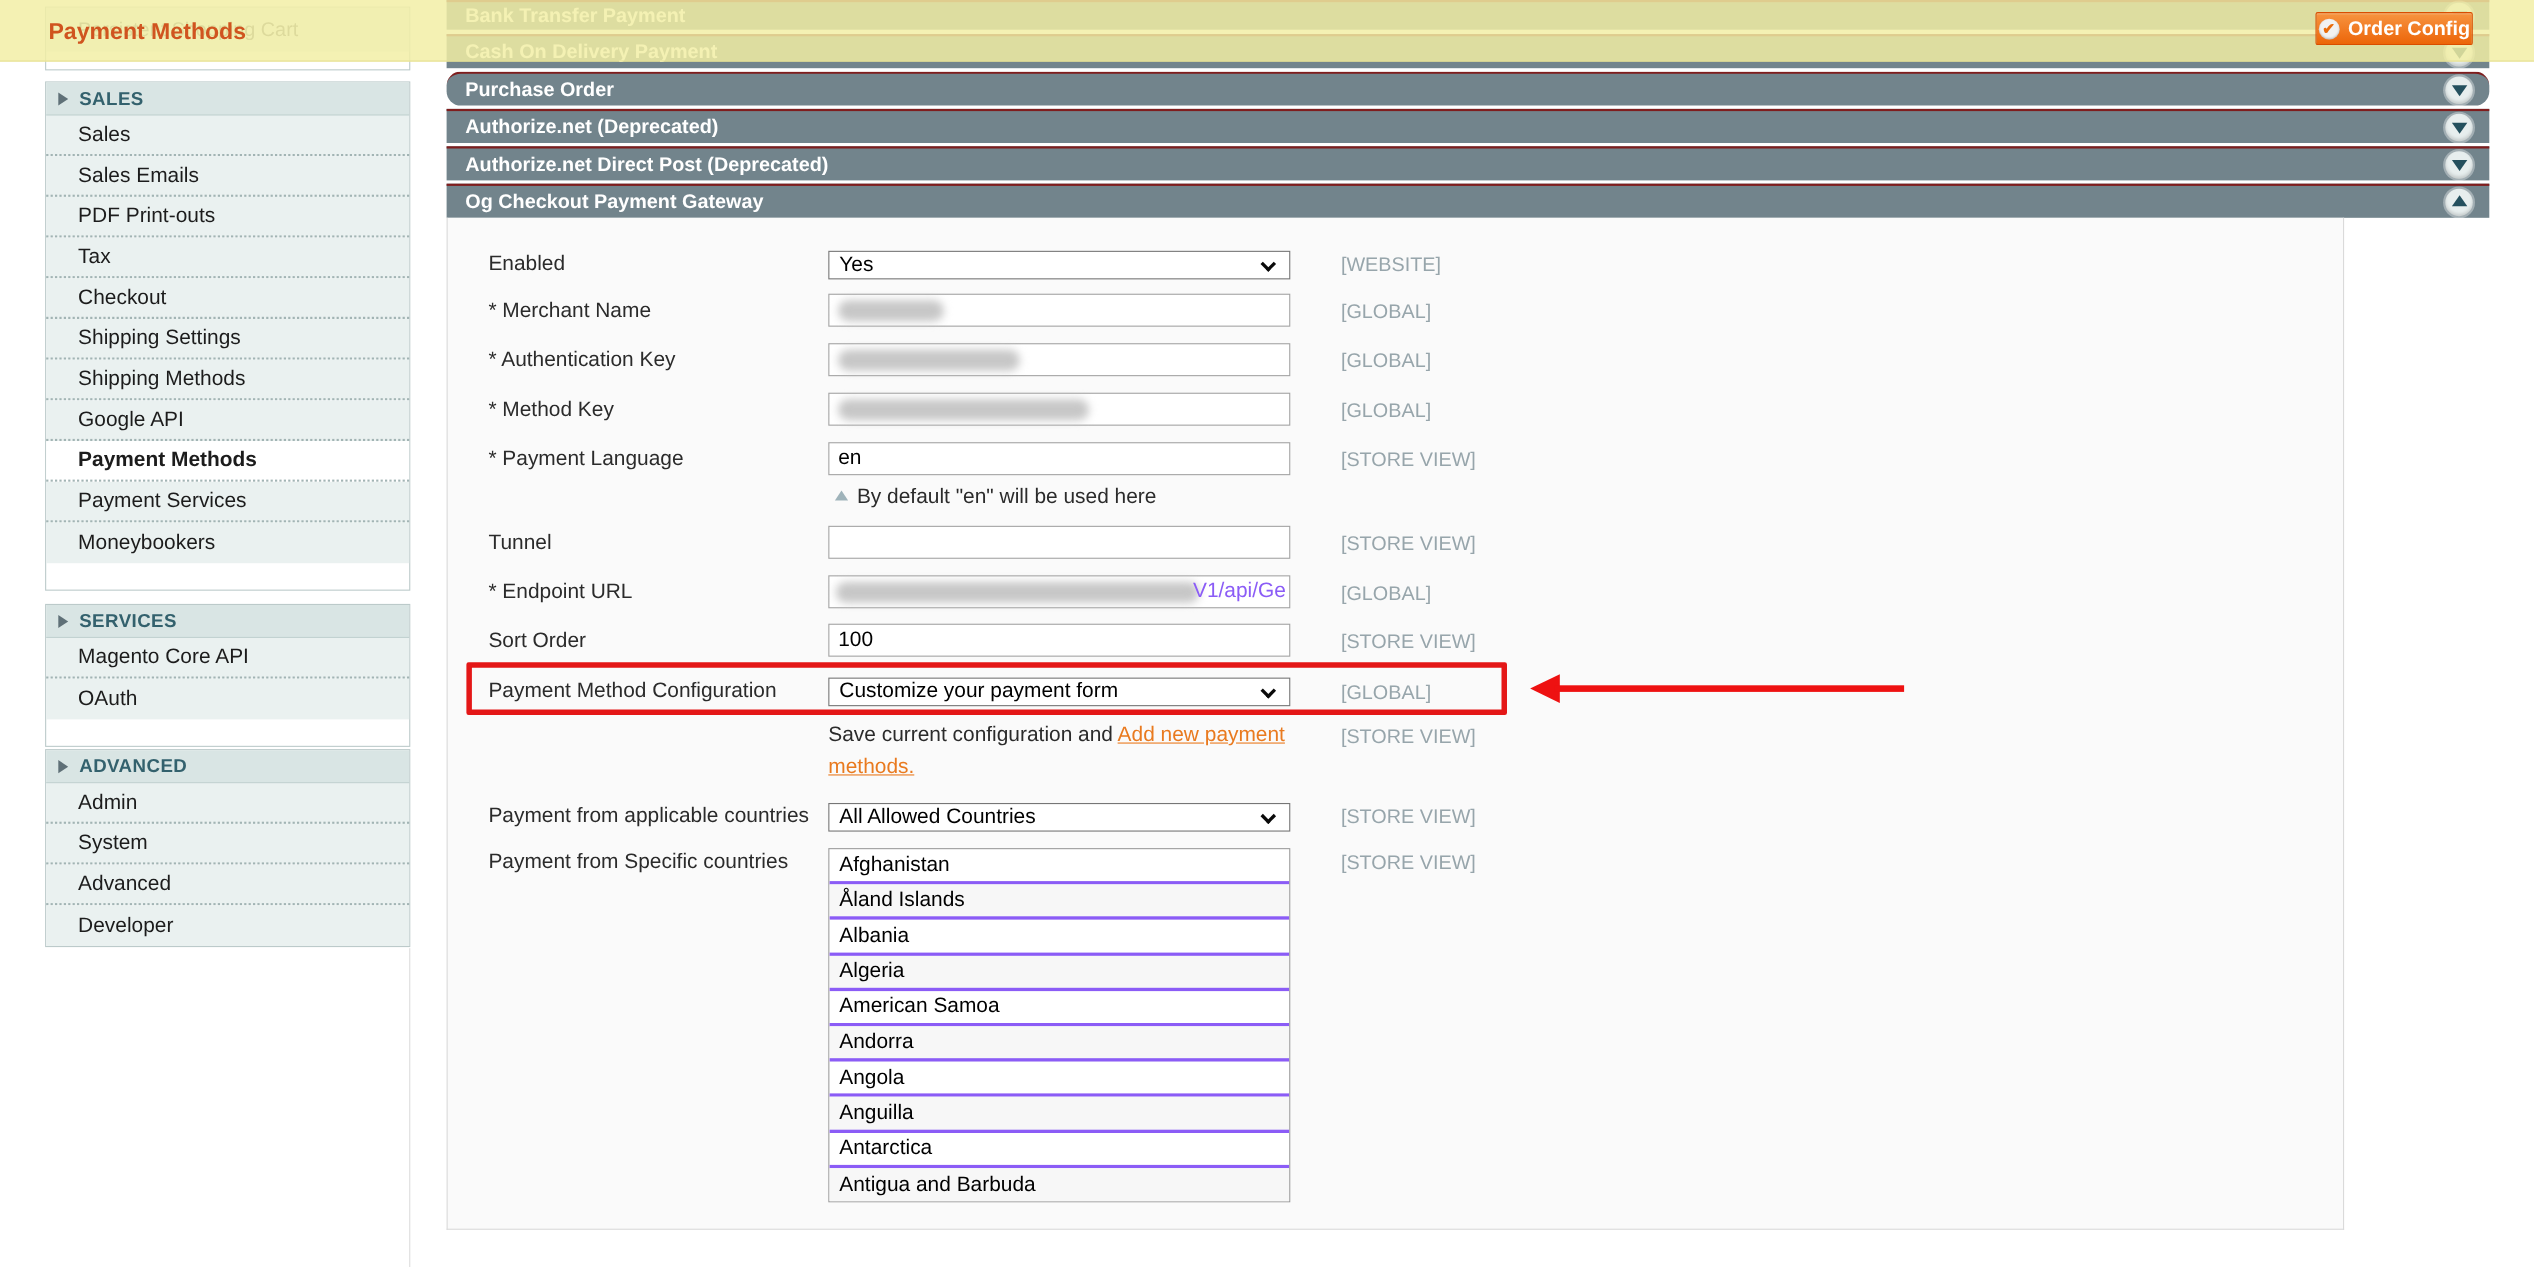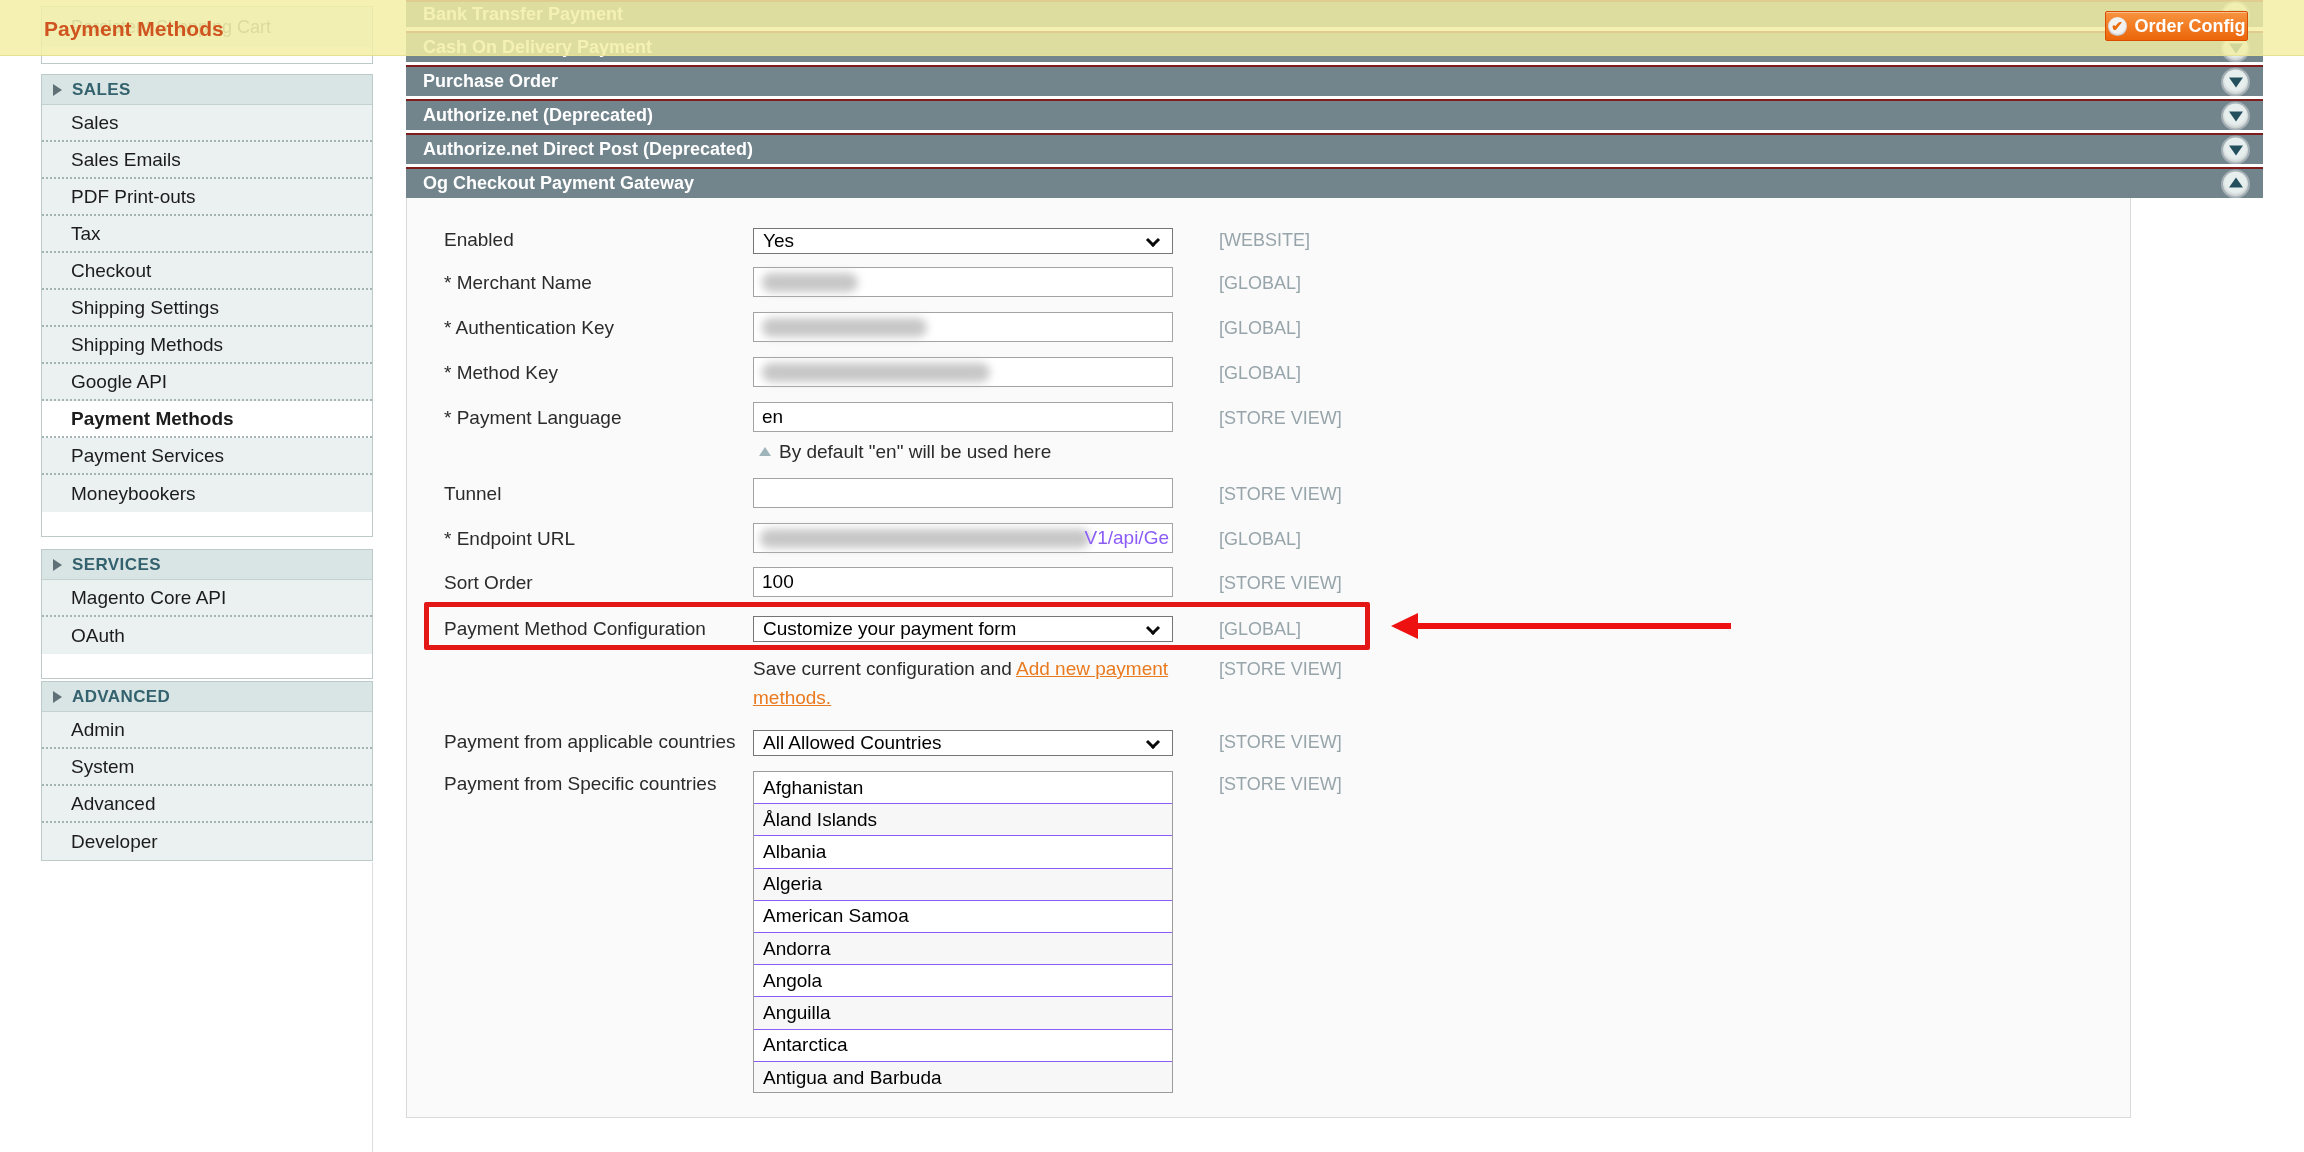--- a/index.html
+++ b/index.html
@@ -40,21 +40,21 @@
   .chev { position:absolute; right:14px; top:6px; width:10px; height:10px; border-right:3px solid #0a0a0a; border-bottom:3px solid #0a0a0a; transform:rotate(45deg); }
   .redact { position:absolute; top:5px; height:19px; background:#c7c7c7; border-radius:9px; filter:blur(4px); }
   .suffix-text { position:absolute; right:3px; top:3px; font-size:19px; color:#8b5cf6; background:transparent; }
   .f-note { position:absolute; left:352px; font-size:19px; color:#2b2b2b; }
   .note-tri { display:inline-block; width:0; height:0; border-bottom:9px solid #9fb3ba; border-left:6px solid transparent; border-right:6px solid transparent; margin-right:8px; position:relative; top:-2px; }
   .link { color:#e97a1f; text-decoration:underline; cursor:pointer; }
   #highlight-box { position:absolute; left:17px; top:404px; width:946px; height:48px; border:5px solid #e41717; border-radius:2px; }
   #annotation-arrow-head { position:absolute; left:1391px; top:613px; width:0; height:0; border-right:27px solid #ee1111; border-top:13px solid transparent; border-bottom:13px solid transparent; }
   #annotation-arrow-line { position:absolute; left:1413px; top:623px; width:318px; height:6px; background:#ee1111; }
   #country-list { position:absolute; left:346px; top:573px; width:420px; height:322px; border:1px solid #9c9c9c; background:#fff; overflow:hidden; }
-  .country-opt { height:32.2px; display:flex; align-items:center; padding-left:9px; font-size:19px; color:#000; border-bottom:1px solid #8b5cf6; cursor:pointer; }
+  .country-opt { height:32.2px; display:flex; align-items:center; padding-left:9px; font-size:19px; color:#000; border-bottom:3px solid #8b5cf6; cursor:pointer; }
   .country-opt:nth-child(even) { background:#f7f7f7; }
   .country-opt:last-child { border-bottom:none; }
 
   
   #sticky-band { position:absolute; left:0; top:0; width:2304px; height:56px; background:rgba(242,238,164,0.84); border-bottom:1px solid #e6e093; z-index:5; }
   #page-title { position:absolute; left:44px; top:17px; font-size:21px; font-weight:bold; color:#d0541f; z-index:6; }
   #save-btn { position:absolute; left:2105px; top:11px; width:143px; height:30px; background:linear-gradient(#f79440,#ec6509); border:1px solid #d94d00; border-radius:2px; display:flex; align-items:center; justify-content:center; gap:8px; z-index:6; cursor:pointer; box-shadow:inset 0 1px 0 rgba(255,255,255,.4); }
   #save-btn .btn-label { color:#fff; font-weight:bold; font-size:18px; }
   .check-circle { width:19px; height:19px; border-radius:50%; background:#f2f2f2; color:#e96c0c; font-size:14px; font-weight:bold; display:flex; align-items:center; justify-content:center; box-shadow:inset 0 -1px 2px rgba(0,0,0,.25); }
 </style>
@@ -117,21 +117,21 @@
       <span class="collapse-btn">
           <i class="tri-down"></i>
         </span>
     </div>
     <div class="bar" style="top:31px; height:31px;">
       <span class="bar-label">Cash On Delivery Payment</span>
       <span class="collapse-btn">
           <i class="tri-down"></i>
         </span>
     </div>
-    <div class="bar" style="top:65px; height:31px;">
+    <div class="bar" style="top:65px; height:31px;border-radius:13px;">
       <span class="bar-label">Purchase Order</span>
       <span class="collapse-btn">
           <i class="tri-down"></i>
         </span>
     </div>
     <div class="bar" style="top:99px; height:31px;">
       <span class="bar-label">Authorize.net (Deprecated)</span>
       <span class="collapse-btn">
           <i class="tri-down"></i>
         </span>

